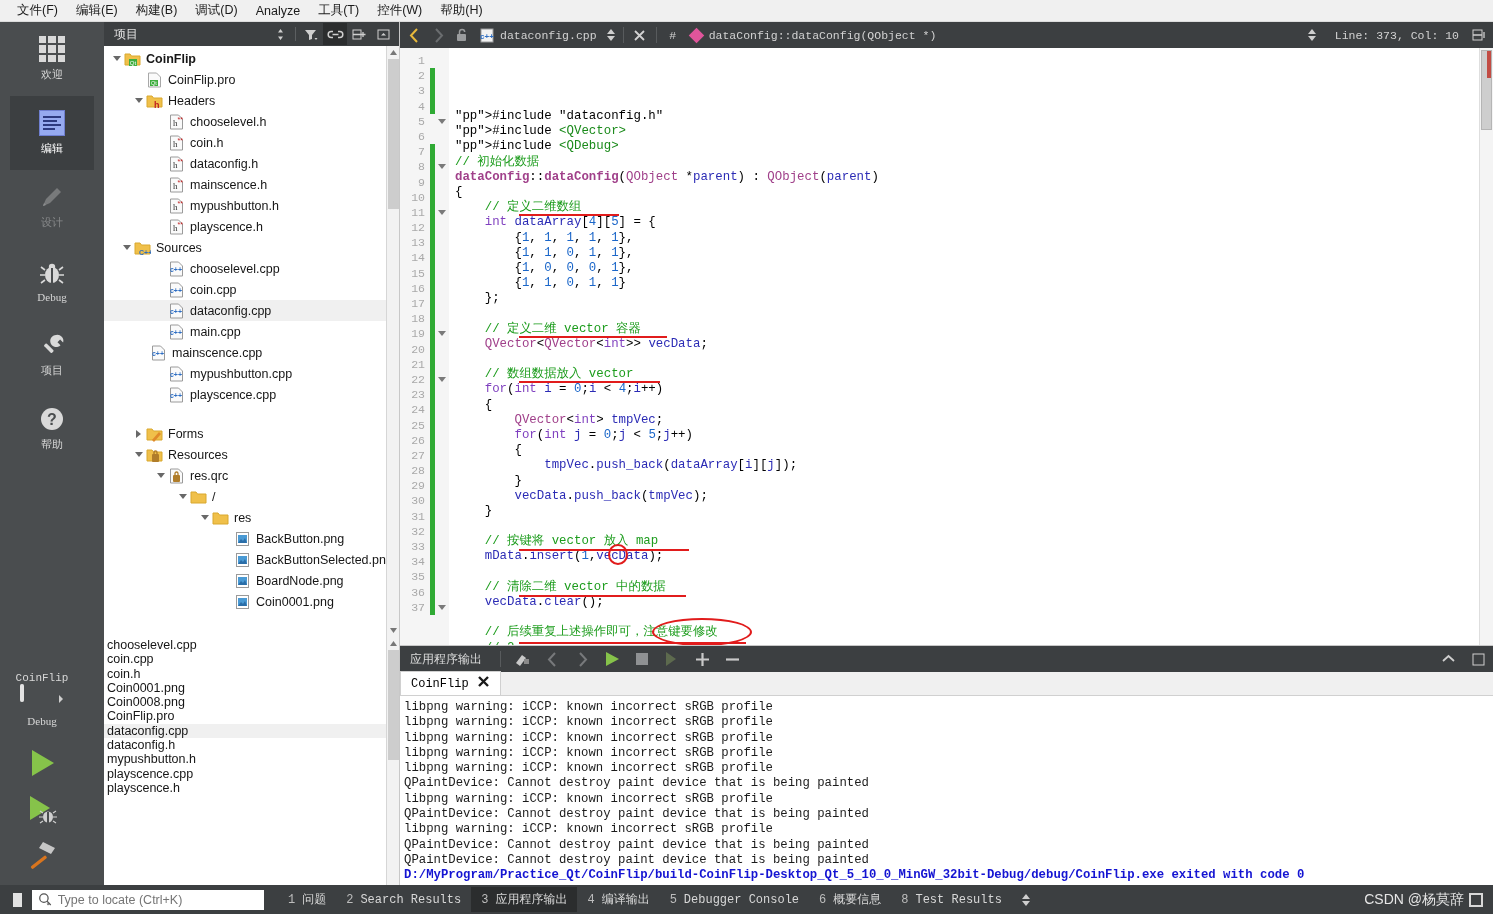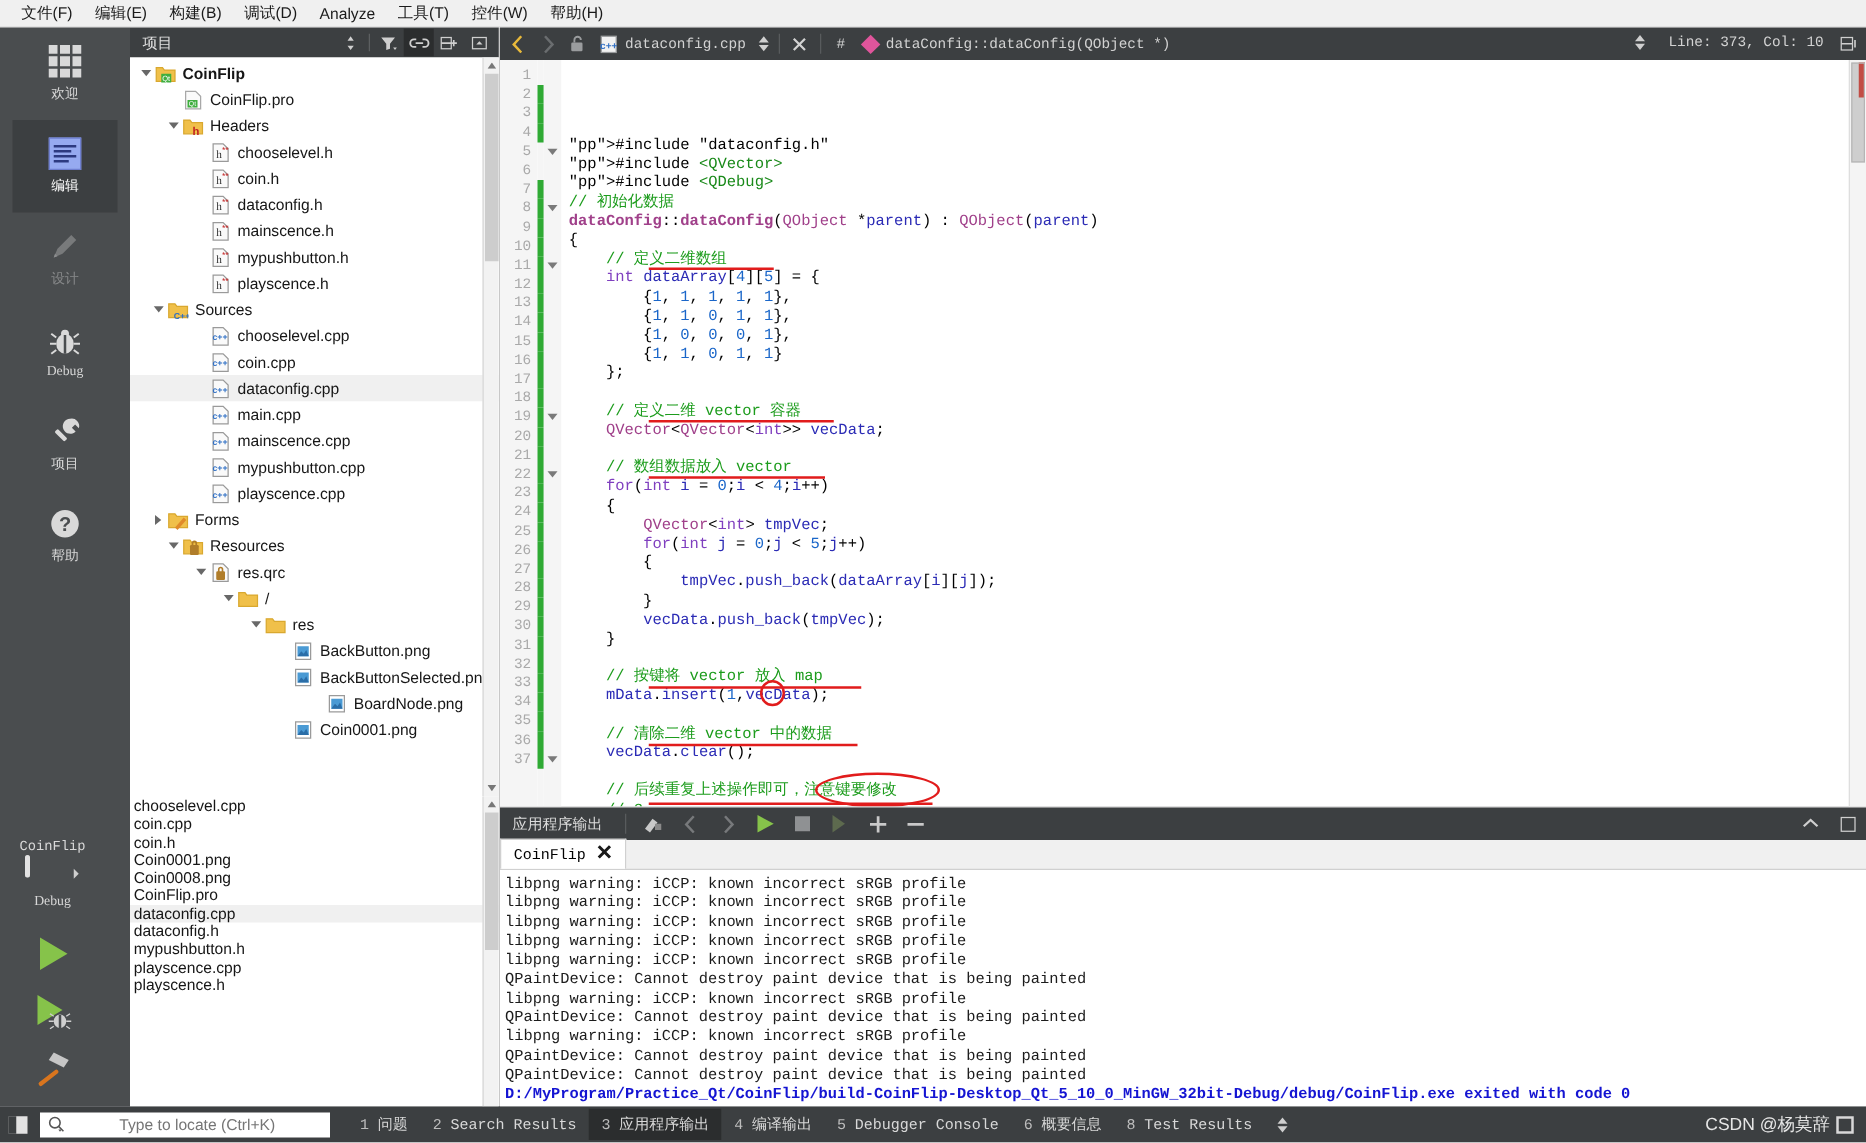--- a/index.html
+++ b/index.html
@@ -170,21 +170,21 @@
   .outbody .oline.blue { color: #1414d2; font-weight: bold; }
 
   
   .statusbar { height: 29px; background: #3c3f41; display: flex; align-items: center;
                flex: none; color: #d8d8d8; font-size: 12px; }
   .sb-toggle { width: 28px; height: 29px; display: flex; align-items: center;
                justify-content: center; cursor: pointer; }
   .locate { width: 232px; height: 20px; background: #fff; display: flex; align-items: center;
             gap: 6px; padding: 0 6px; margin-left: 4px; }
   .locate input { border: none; outline: none; font-size: 12.5px; color: #8a8a8a;
-                  font-family: "Liberation Sans", sans-serif; width: 100%; background: transparent; text-align: center; }
+                  font-family: "Liberation Sans", sans-serif; width: 100%; background: transparent; }
   .sb-tabs { display: flex; align-items: center; margin-left: 14px; gap: 0; }
   .sbt { display: flex; align-items: center; gap: 7px; padding: 4px 10px;
          font-family: "Liberation Mono", monospace; font-size: 12px; cursor: pointer; }
   .sbt.on { background: #2b2d2e; }
   .sbt .n { color: #bdbdbd; }
   .watermark { margin-left: auto; padding-right: 10px; display: flex; align-items: center; gap: 5px;
                color: #e6e6e6; font-size: 14px; }
   .wm-sq { width: 14px; height: 14px; border: 2px solid #d8d8d8; }
 </style>
 </head>
@@ -496,21 +496,21 @@
           <div class="trow" style="padding-left: 50px;">
             <span class="arr "></span>
             <span class="ficon">
               <svg xmlns="http://www.w3.org/2000/svg" width="15" height="16" viewBox="0 0 15 16">
                 <path d="M1.5 1 h8 l4 4 v10 h-12 Z" fill="#fafafa" stroke="#9a9a9a"></path>
                 <text x="7" y="11" font-size="7" text-anchor="middle" fill="#2f6fc4" font-family="Liberation Sans" font-weight="bold">c++</text>
               </svg>
             </span>
             <span class="tlabel">main.cpp</span>
           </div>
-          <div class="trow" style="padding-left: 50px; align-items: center;">
+          <div class="trow" style="padding-left: 32px; align-items: center;">
             <span class="arr "></span>
             <span class="ficon">
               <svg xmlns="http://www.w3.org/2000/svg" width="15" height="16" viewBox="0 0 15 16">
                 <path d="M1.5 1 h8 l4 4 v10 h-12 Z" fill="#fafafa" stroke="#9a9a9a"></path>
                 <text x="7" y="11" font-size="7" text-anchor="middle" fill="#2f6fc4" font-family="Liberation Sans" font-weight="bold">c++</text>
               </svg>
             </span>
             <span class="tlabel">mainscence.cpp</span>
           </div>
           <div class="trow" style="padding-left: 50px;">
@@ -526,21 +526,21 @@
           <div class="trow" style="padding-left: 50px;">
             <span class="arr "></span>
             <span class="ficon">
               <svg xmlns="http://www.w3.org/2000/svg" width="15" height="16" viewBox="0 0 15 16">
                 <path d="M1.5 1 h8 l4 4 v10 h-12 Z" fill="#fafafa" stroke="#9a9a9a"></path>
                 <text x="7" y="11" font-size="7" text-anchor="middle" fill="#2f6fc4" font-family="Liberation Sans" font-weight="bold">c++</text>
               </svg>
             </span>
             <span class="tlabel">playscence.cpp</span>
           </div>
-          <div class="trow" style="padding-left: 16px;">
+          <div class="trow" style="padding-left: 28px; margin-top: 18px;">
             <span class="arr right">
               <b></b>
             </span>
             <span class="ficon">
               <svg xmlns="http://www.w3.org/2000/svg" width="17" height="16" viewBox="0 0 17 16">
                 <path d="M1 3 h5 l1.5 2 H16 v9 H1 Z" fill="#f0c04a" stroke="#d9a82f"></path>
                 <path d="M6 14 L13 6 L15 8 L8 16 Z" fill="#e08a2a"></path>
               </svg>
             </span>
             <span class="tlabel">Forms</span>
@@ -608,21 +608,21 @@
             <span class="arr "></span>
             <span class="ficon">
               <svg xmlns="http://www.w3.org/2000/svg" width="15" height="16" viewBox="0 0 15 16">
                 <rect x="1.5" y="1.5" width="12" height="13" fill="#fff" stroke="#9a9a9a"></rect>
                 <rect x="3" y="4" width="9" height="8" fill="#4a9ad4"></rect>
                 <path d="M3 12 L6 8 L8 10 L10 7 L12 12 Z" fill="#2b6ea8"></path>
               </svg>
             </span>
             <span class="tlabel">BackButtonSelected.png</span>
           </div>
-          <div class="trow" style="padding-left: 116px; margin-left: 27px;">
+          <div class="trow" style="padding-left: 116px;">
             <span class="arr "></span>
             <span class="ficon">
               <svg xmlns="http://www.w3.org/2000/svg" width="15" height="16" viewBox="0 0 15 16">
                 <rect x="1.5" y="1.5" width="12" height="13" fill="#fff" stroke="#9a9a9a"></rect>
                 <rect x="3" y="4" width="9" height="8" fill="#4a9ad4"></rect>
                 <path d="M3 12 L6 8 L8 10 L10 7 L12 12 Z" fill="#2b6ea8"></path>
               </svg>
             </span>
             <span class="tlabel">BoardNode.png</span>
           </div>

